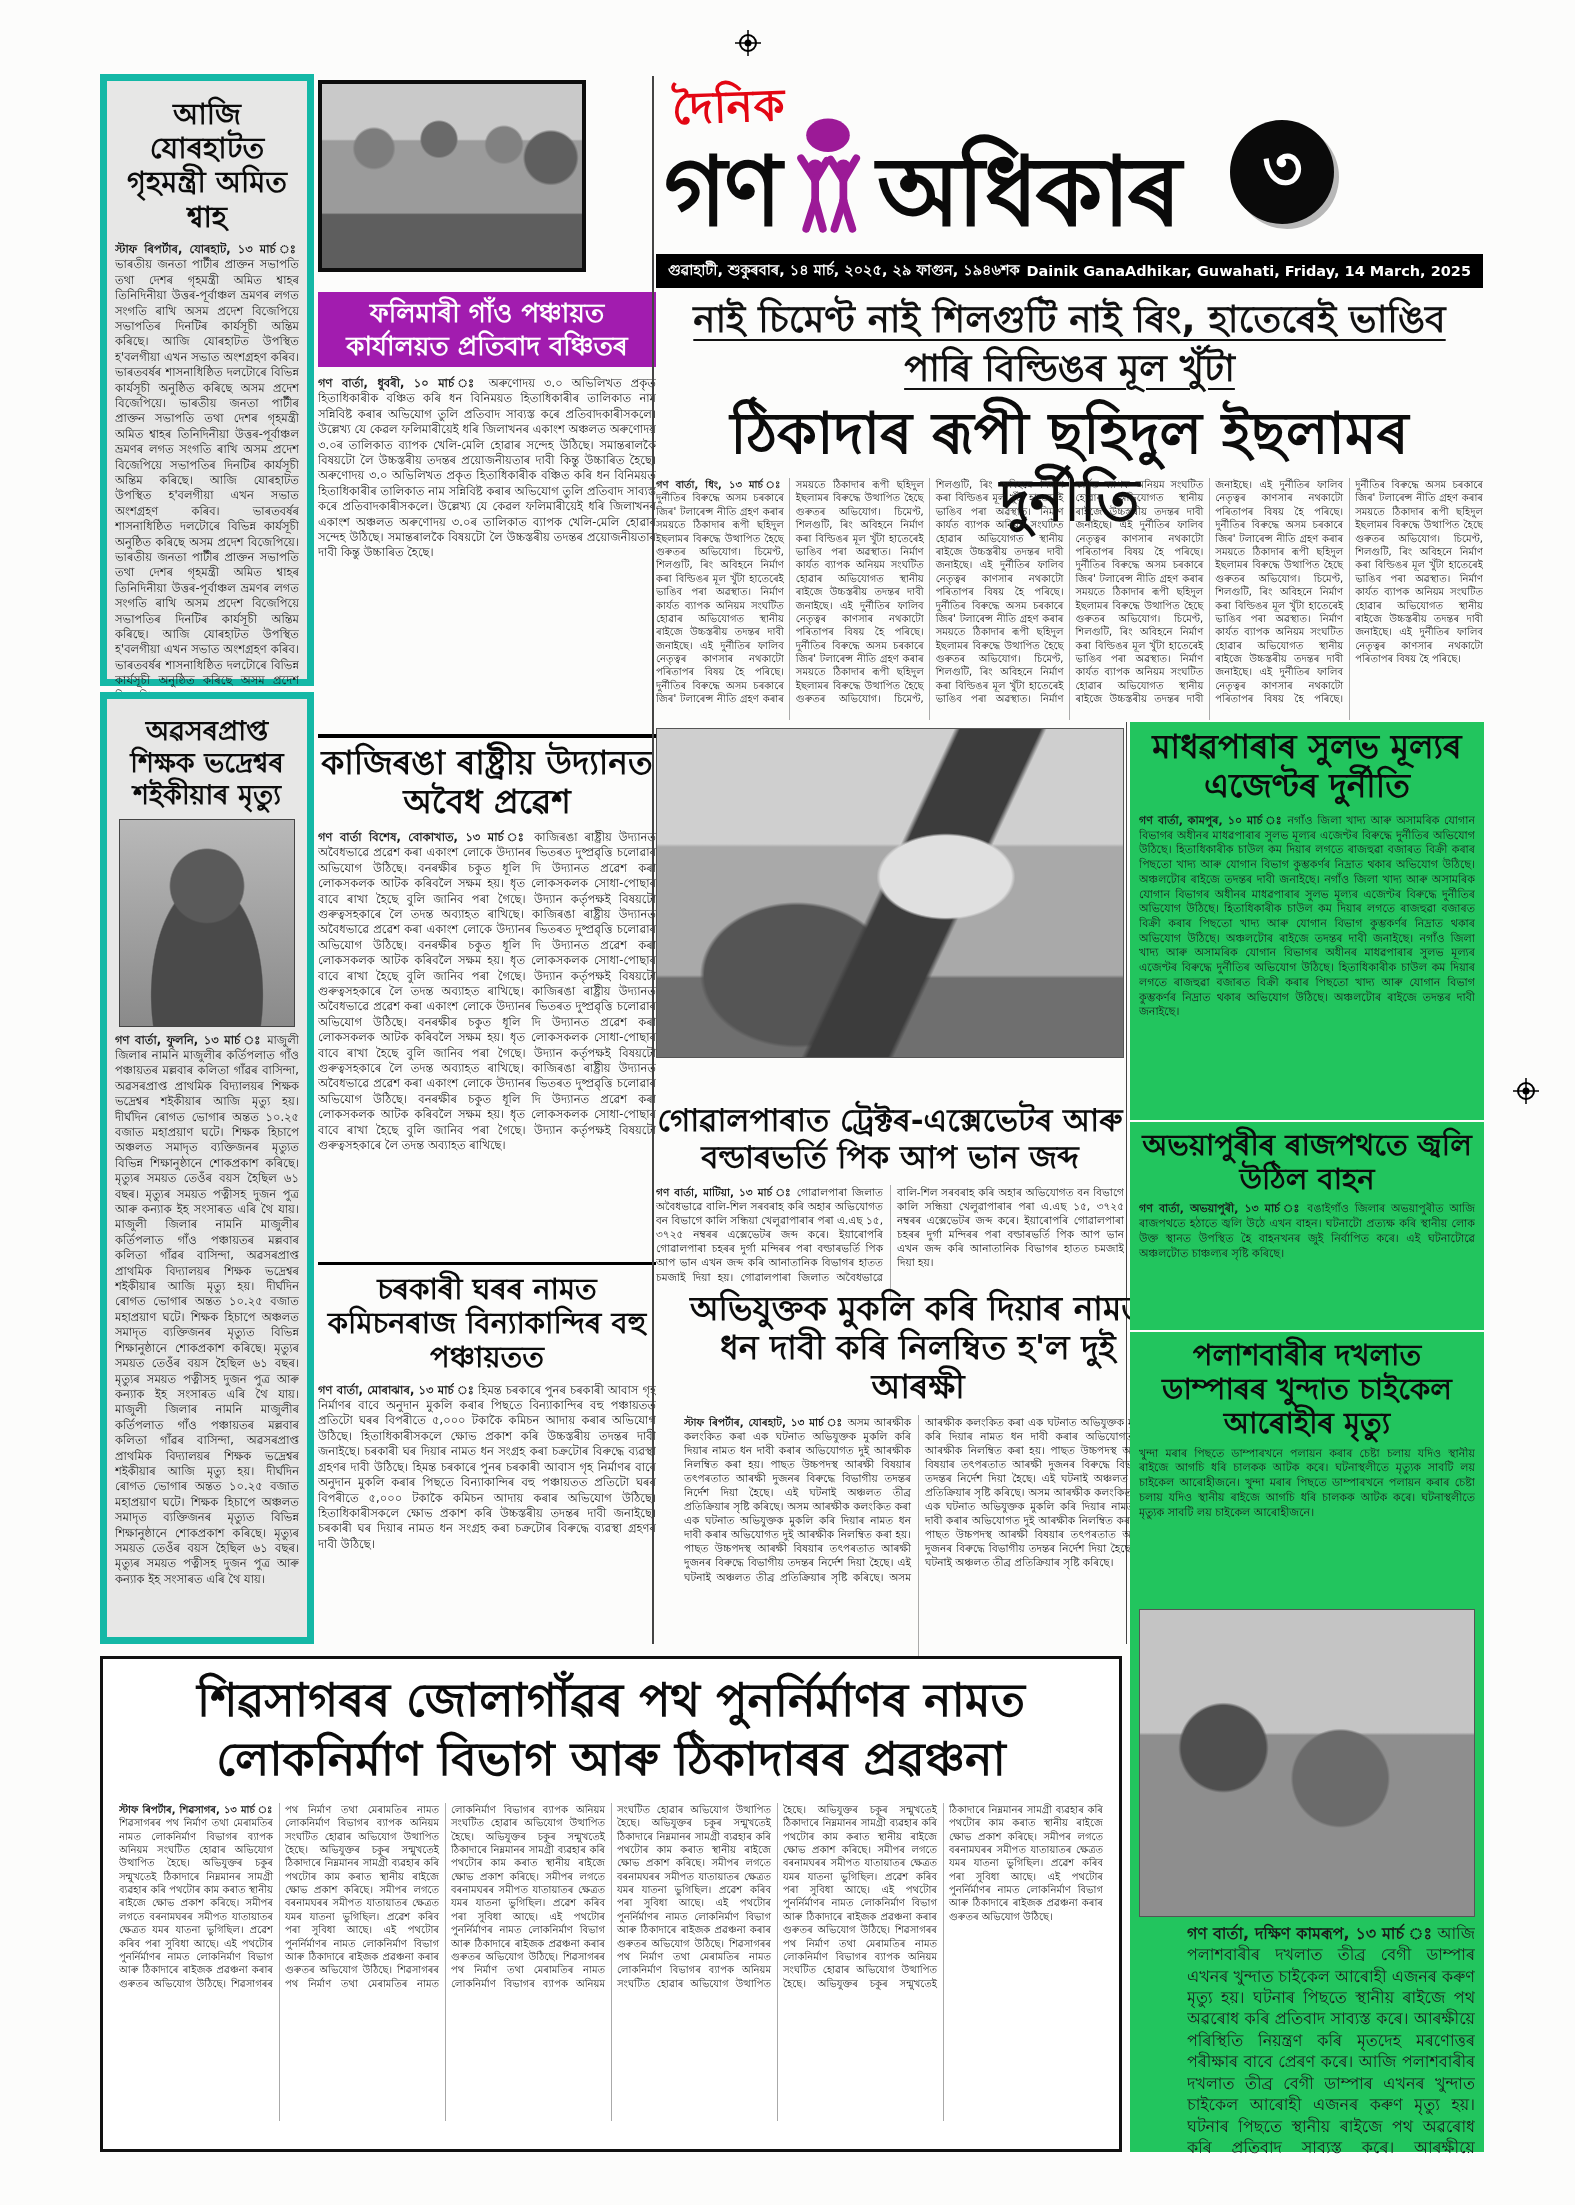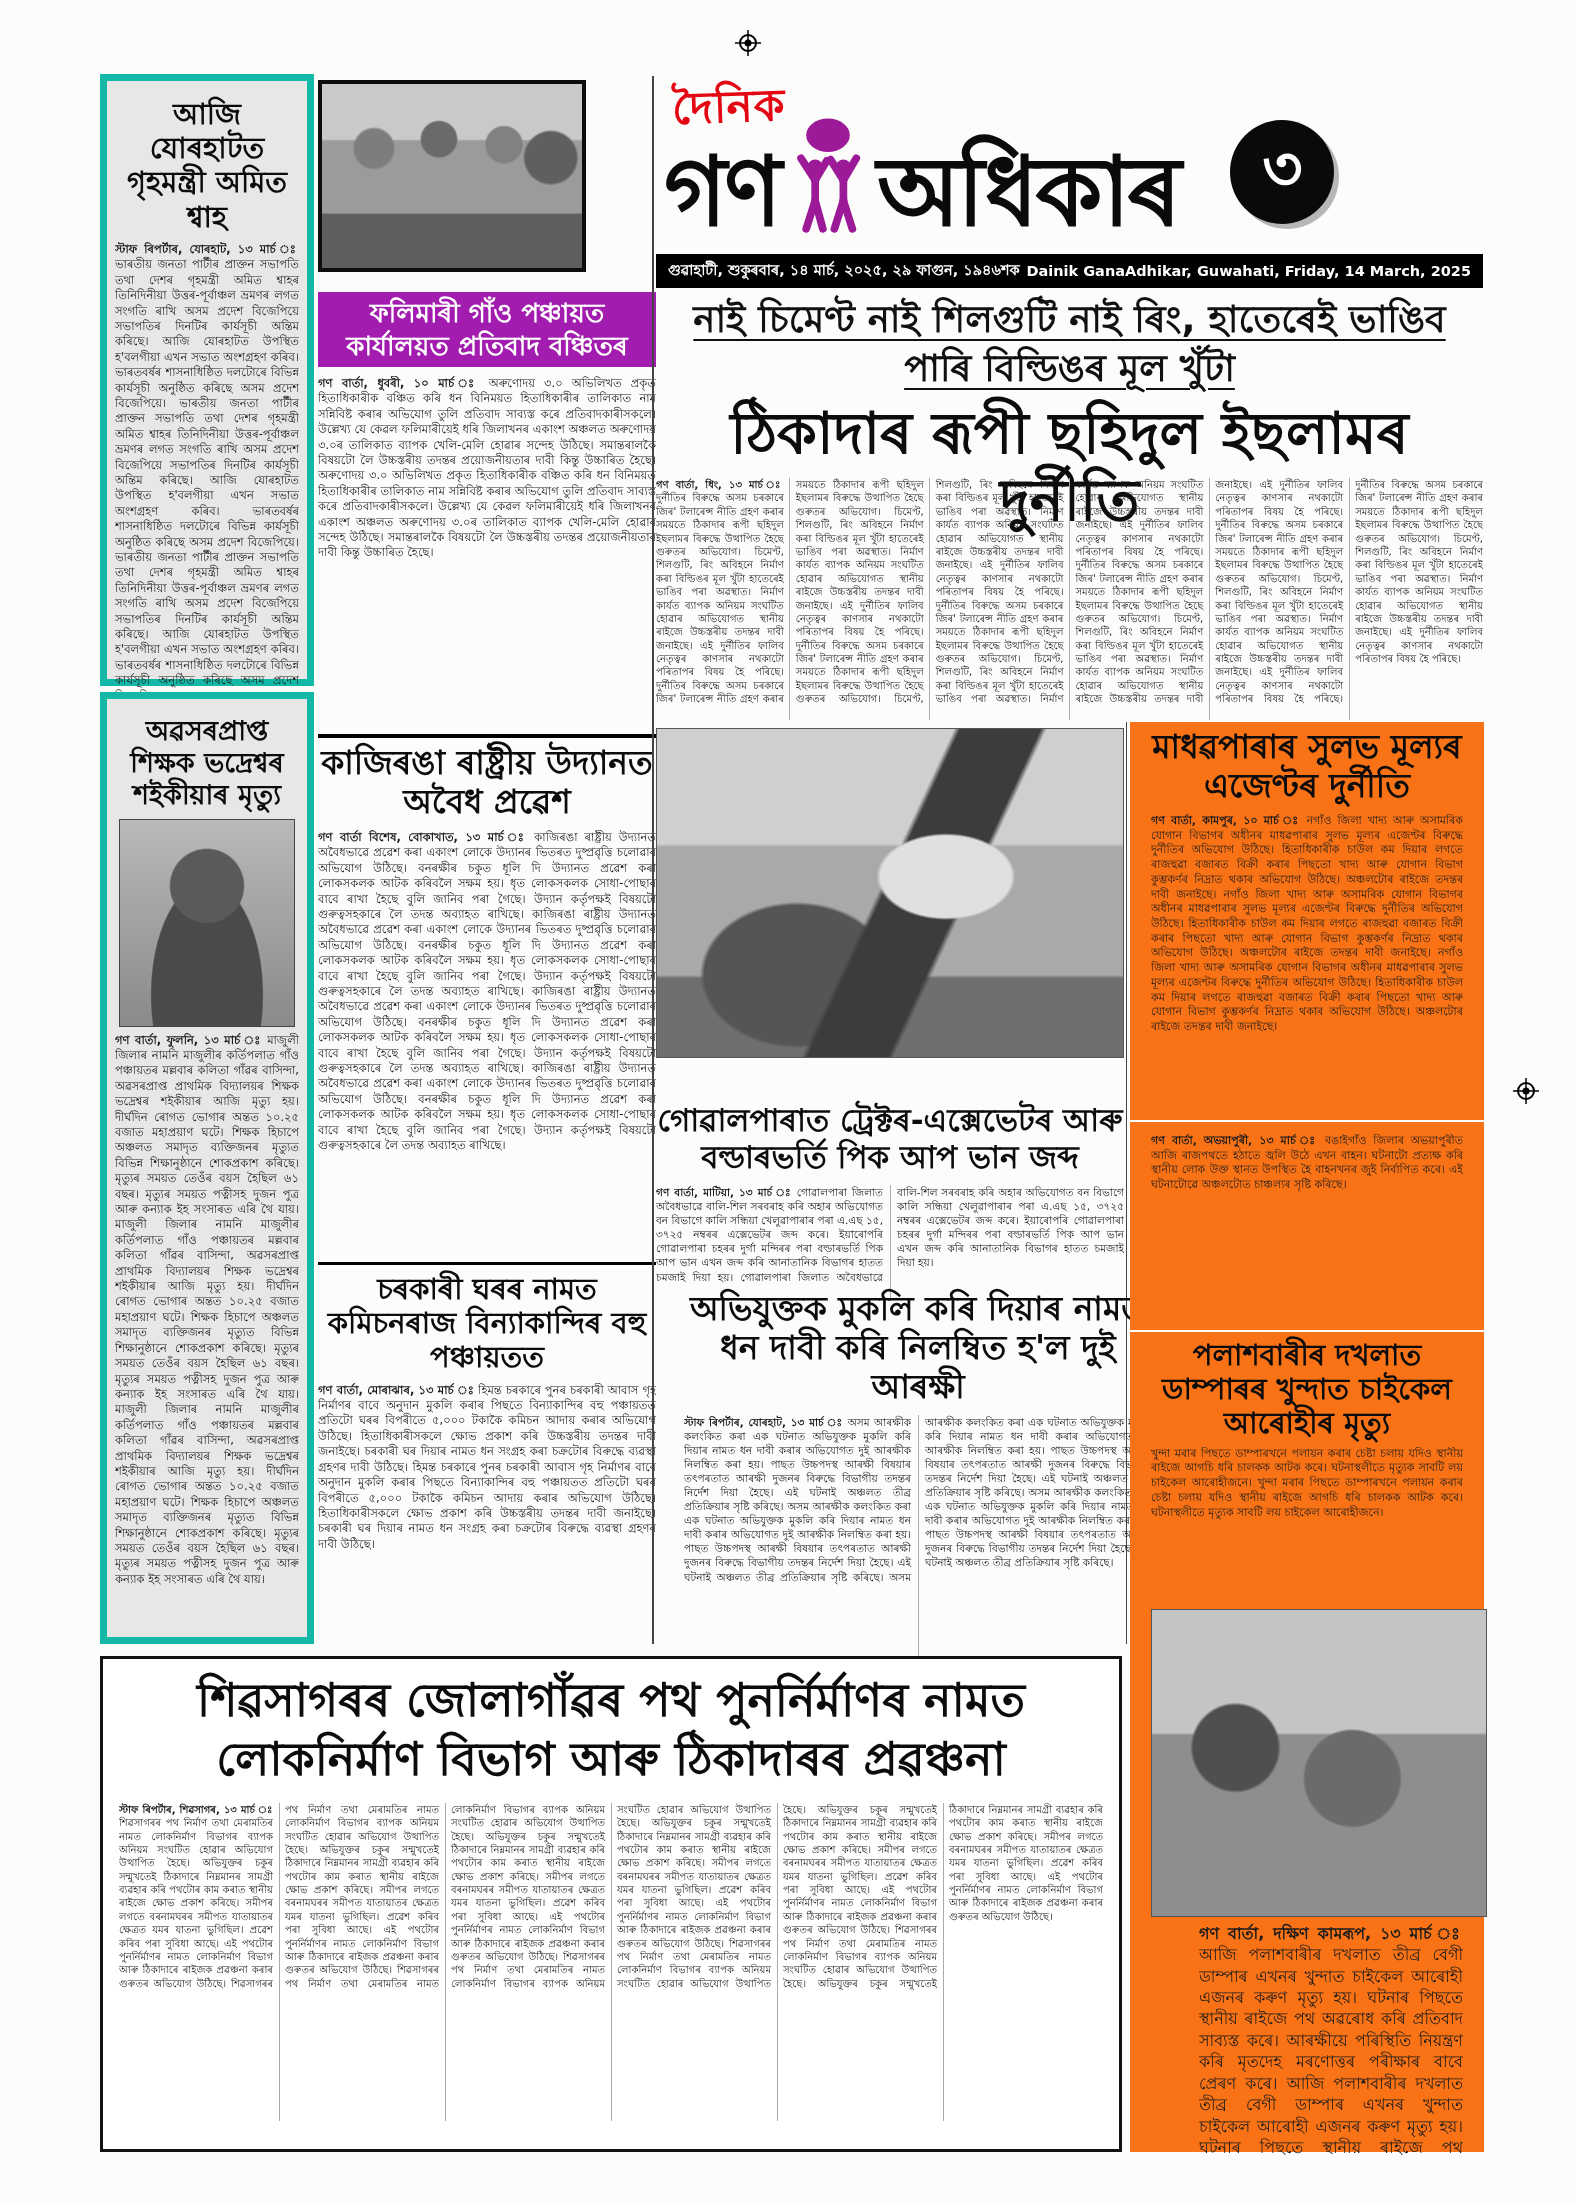--- a/index.html
+++ b/index.html
@@ -3,21 +3,21 @@
 <meta charset="utf-8">
 <style>
   html,body{margin:0;padding:0;background:#888;}
   #page{position:relative;width:1575px;height:2205px;background:#fcfcfb;margin:0 auto;
         font-family:"DejaVu Sans","Liberation Sans",sans-serif;color:#111;overflow:hidden;}
   .abs{position:absolute;}
   .h{font-weight:bold;text-align:center;line-height:1.18;color:#0c0c0c;}
   .body{text-align:justify;line-height:1.34;overflow:hidden;color:#1a1a1a;}
   .byline{font-weight:bold;}
   .graybox{background:#e7e7e6;border:7px solid #14b8a6;box-sizing:border-box;padding:16px 8px;}
-  .grayflat{background:#f97316;box-sizing:border-box;padding:6px 21px;}
+  .grayflat{background:#22c55e;box-sizing:border-box;padding:6px 9px;}
   .photo{box-sizing:border-box;}
   .rule-h{background:#000;}
   .rule-v{background:#444;}
   .subhead-box{background:#a21caf;color:#fff;font-weight:bold;text-align:center;line-height:1.25;padding:5px 4px;}
   .regmark svg{display:block;}
   
   #daily-label{color:#e30613;font-weight:bold;font-size:44px;transform:rotate(-2deg);letter-spacing:1px;}
   #nameplate{display:flex;align-items:flex-end;gap:10px;}
   .nameplate-word{font-size:96px;font-weight:bold;letter-spacing:-3px;line-height:0.95;color:#0a0a0a;}
   #page-circle{width:104px;height:104px;border-radius:50%;background:#0a0a0a;color:#fff;
@@ -189,20 +189,21 @@
 
   <div class="abs grayflat" style="left:1130px;top:722px;width:354px;height:398px;">
     <div class="h" style="font-size:33px;">মাধৱপাৰাৰ সুলভ মূল্যৰ এজেণ্টৰ দুৰ্নীতি</div>
     <div class="body" style="font-size:11px;margin-top:8px;height:290px;">
       <span class="byline">গণ বাৰ্তা, কামপুৰ, ১০ মাৰ্চ ঃ</span>
       <span>নগাঁও জিলা খাদ্য আৰু অসামৰিক যোগান বিভাগৰ অধীনৰ মাধৱপাৰাৰ সুলভ মূল্যৰ এজেণ্টৰ বিৰুদ্ধে দুৰ্নীতিৰ অভিযোগ উঠিছে। হিতাধিকাৰীক চাউল কম দিয়াৰ লগতে ৰাজহুৱা বজাৰত বিক্ৰী কৰাৰ পিছতো খাদ্য আৰু যোগান বিভাগ কুম্ভকৰ্ণৰ নিদ্ৰাত থকাৰ অভিযোগ উঠিছে। অঞ্চলটোৰ ৰাইজে তদন্তৰ দাবী জনাইছে। নগাঁও জিলা খাদ্য আৰু অসামৰিক যোগান বিভাগৰ অধীনৰ মাধৱপাৰাৰ সুলভ মূল্যৰ এজেণ্টৰ বিৰুদ্ধে দুৰ্নীতিৰ অভিযোগ উঠিছে। হিতাধিকাৰীক চাউল কম দিয়াৰ লগতে ৰাজহুৱা বজাৰত বিক্ৰী কৰাৰ পিছতো খাদ্য আৰু যোগান বিভাগ কুম্ভকৰ্ণৰ নিদ্ৰাত থকাৰ অভিযোগ উঠিছে। অঞ্চলটোৰ ৰাইজে তদন্তৰ দাবী জনাইছে। নগাঁও জিলা খাদ্য আৰু অসামৰিক যোগান বিভাগৰ অধীনৰ মাধৱপাৰাৰ সুলভ মূল্যৰ এজেণ্টৰ বিৰুদ্ধে দুৰ্নীতিৰ অভিযোগ উঠিছে। হিতাধিকাৰীক চাউল কম দিয়াৰ লগতে ৰাজহুৱা বজাৰত বিক্ৰী কৰাৰ পিছতো খাদ্য আৰু যোগান বিভাগ কুম্ভকৰ্ণৰ নিদ্ৰাত থকাৰ অভিযোগ উঠিছে। অঞ্চলটোৰ ৰাইজে তদন্তৰ দাবী জনাইছে।</span>
     </div>
   </div>
 
   <div class="abs grayflat" style="left:1130px;top:1122px;width:354px;height:208px;">
+    <div class="h" style="font-size:29px;">অভয়াপুৰীৰ ৰাজপথতে জ্বলি উঠিল বাহন</div>
     <div class="body" style="font-size:11px;margin-top:6px;height:112px;">
       <span class="byline">গণ বাৰ্তা, অভয়াপুৰী, ১৩ মাৰ্চ ঃ</span>
       <span>বঙাইগাঁও জিলাৰ অভয়াপুৰীত আজি ৰাজপথতে হঠাতে জ্বলি উঠে এখন বাহন। ঘটনাটো প্ৰত্যক্ষ কৰি স্থানীয় লোক উক্ত স্থানত উপস্থিত হৈ বাহনখনৰ জুই নিৰ্বাপিত কৰে। এই ঘটনাটোৱে অঞ্চলটোত চাঞ্চল্যৰ সৃষ্টি কৰিছে।</span>
     </div>
   </div>
 
   <div class="abs grayflat" style="left:1130px;top:1332px;width:354px;height:820px;">
     <div class="h" style="font-size:29px;">পলাশবাৰীৰ দখলাত ডাম্পাৰৰ খুন্দাত চাইকেল আৰোহীৰ মৃত্যু</div>
     <div class="body" style="font-size:11px;margin-top:6px;height:158px;">খুন্দা মৰাৰ পিছতে ডাম্পাৰখনে পলায়ন কৰাৰ চেষ্টা চলায় যদিও স্থানীয় ৰাইজে আগচি ধৰি চালকক আটক কৰে। ঘটনাস্থলীতে মৃত্যুক সাবটি লয় চাইকেল আৰোহীজনে। খুন্দা মৰাৰ পিছতে ডাম্পাৰখনে পলায়ন কৰাৰ চেষ্টা চলায় যদিও স্থানীয় ৰাইজে আগচি ধৰি চালকক আটক কৰে। ঘটনাস্থলীতে মৃত্যুক সাবটি লয় চাইকেল আৰোহীজনে।</div>
     <div class="photo ph-accident" style="width:336px;height:308px;border:1px solid #555;margin:4px auto;"></div>

